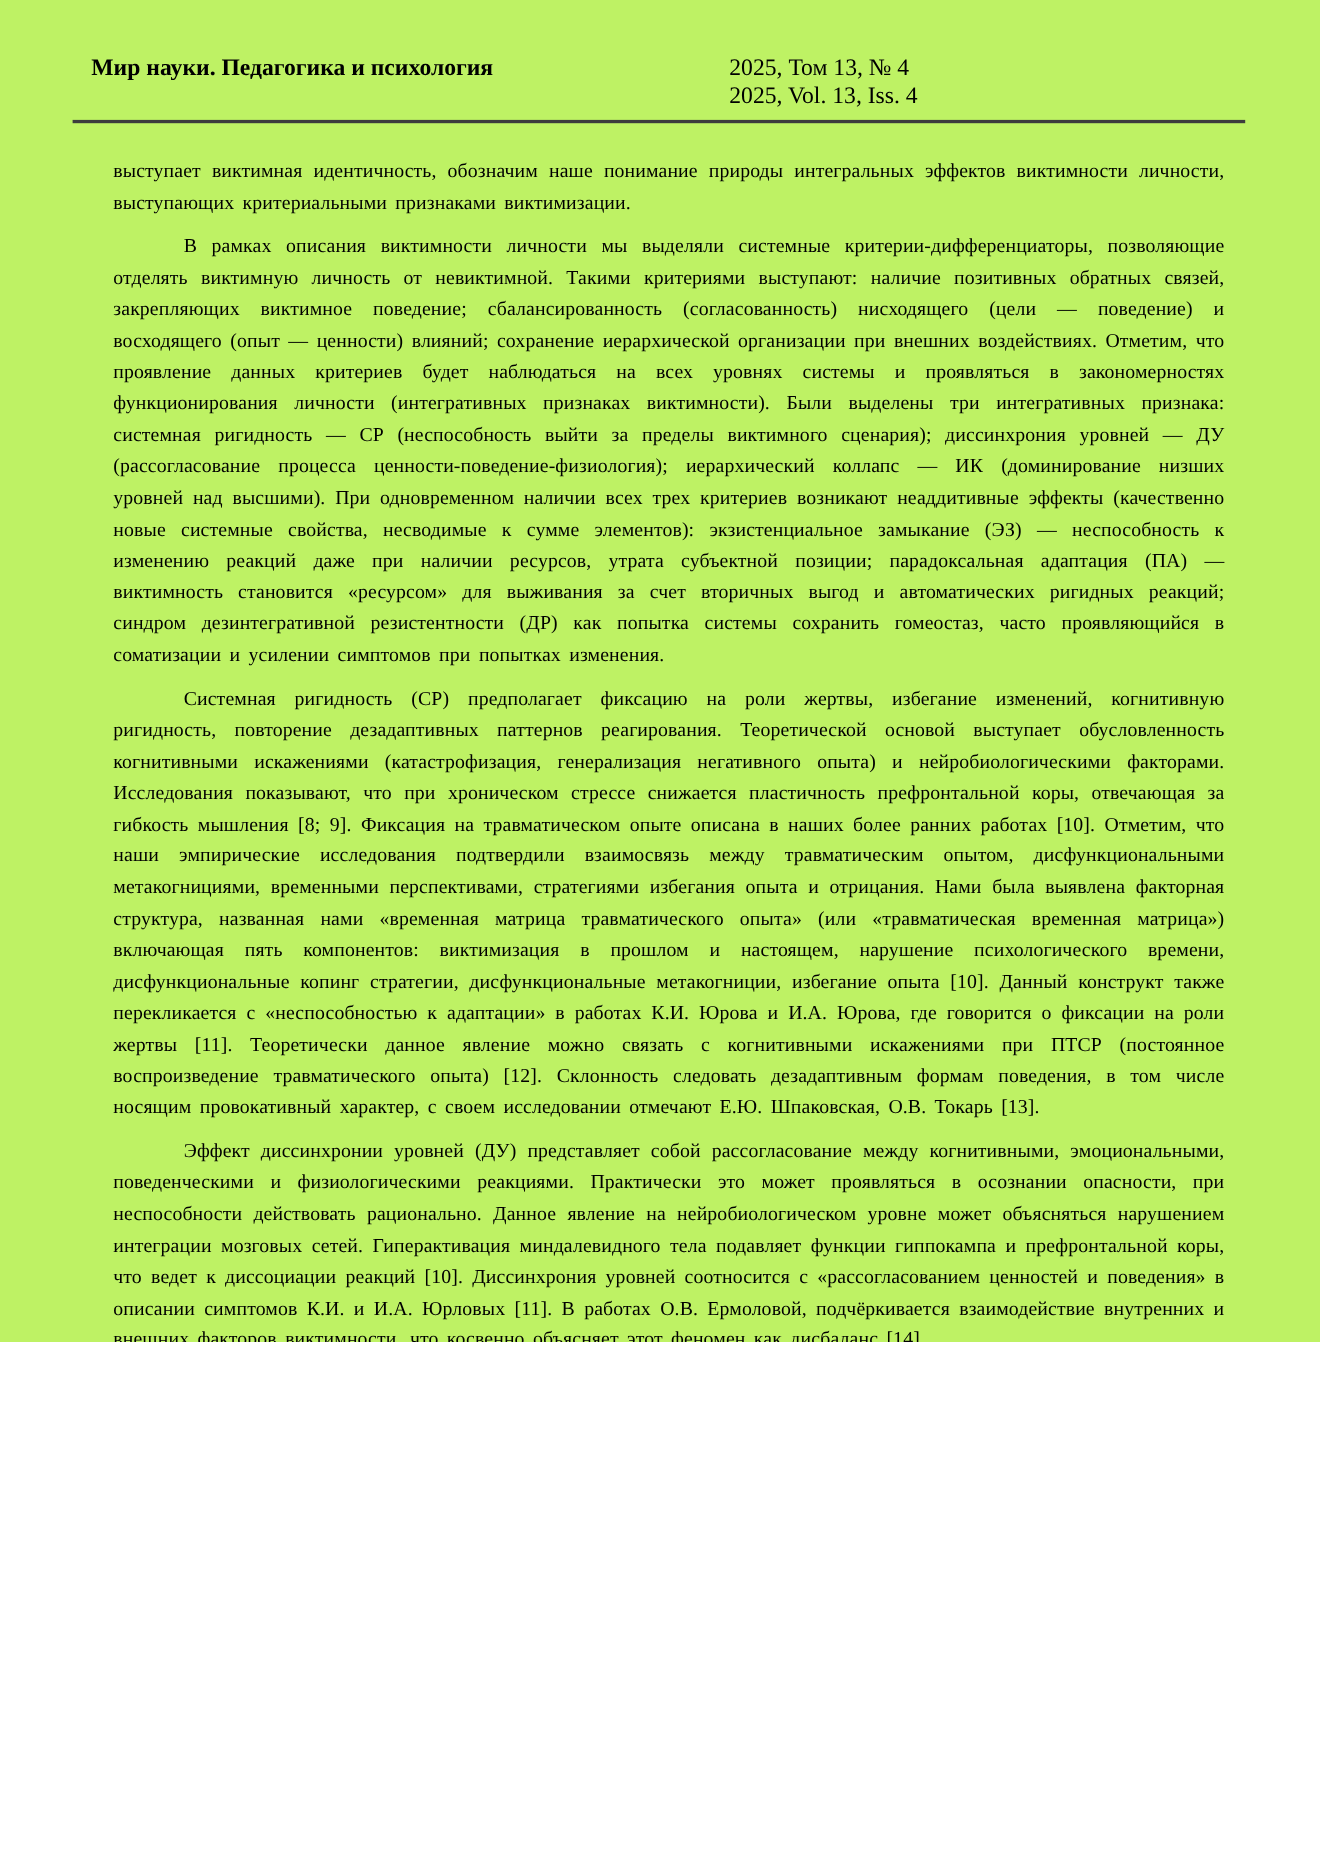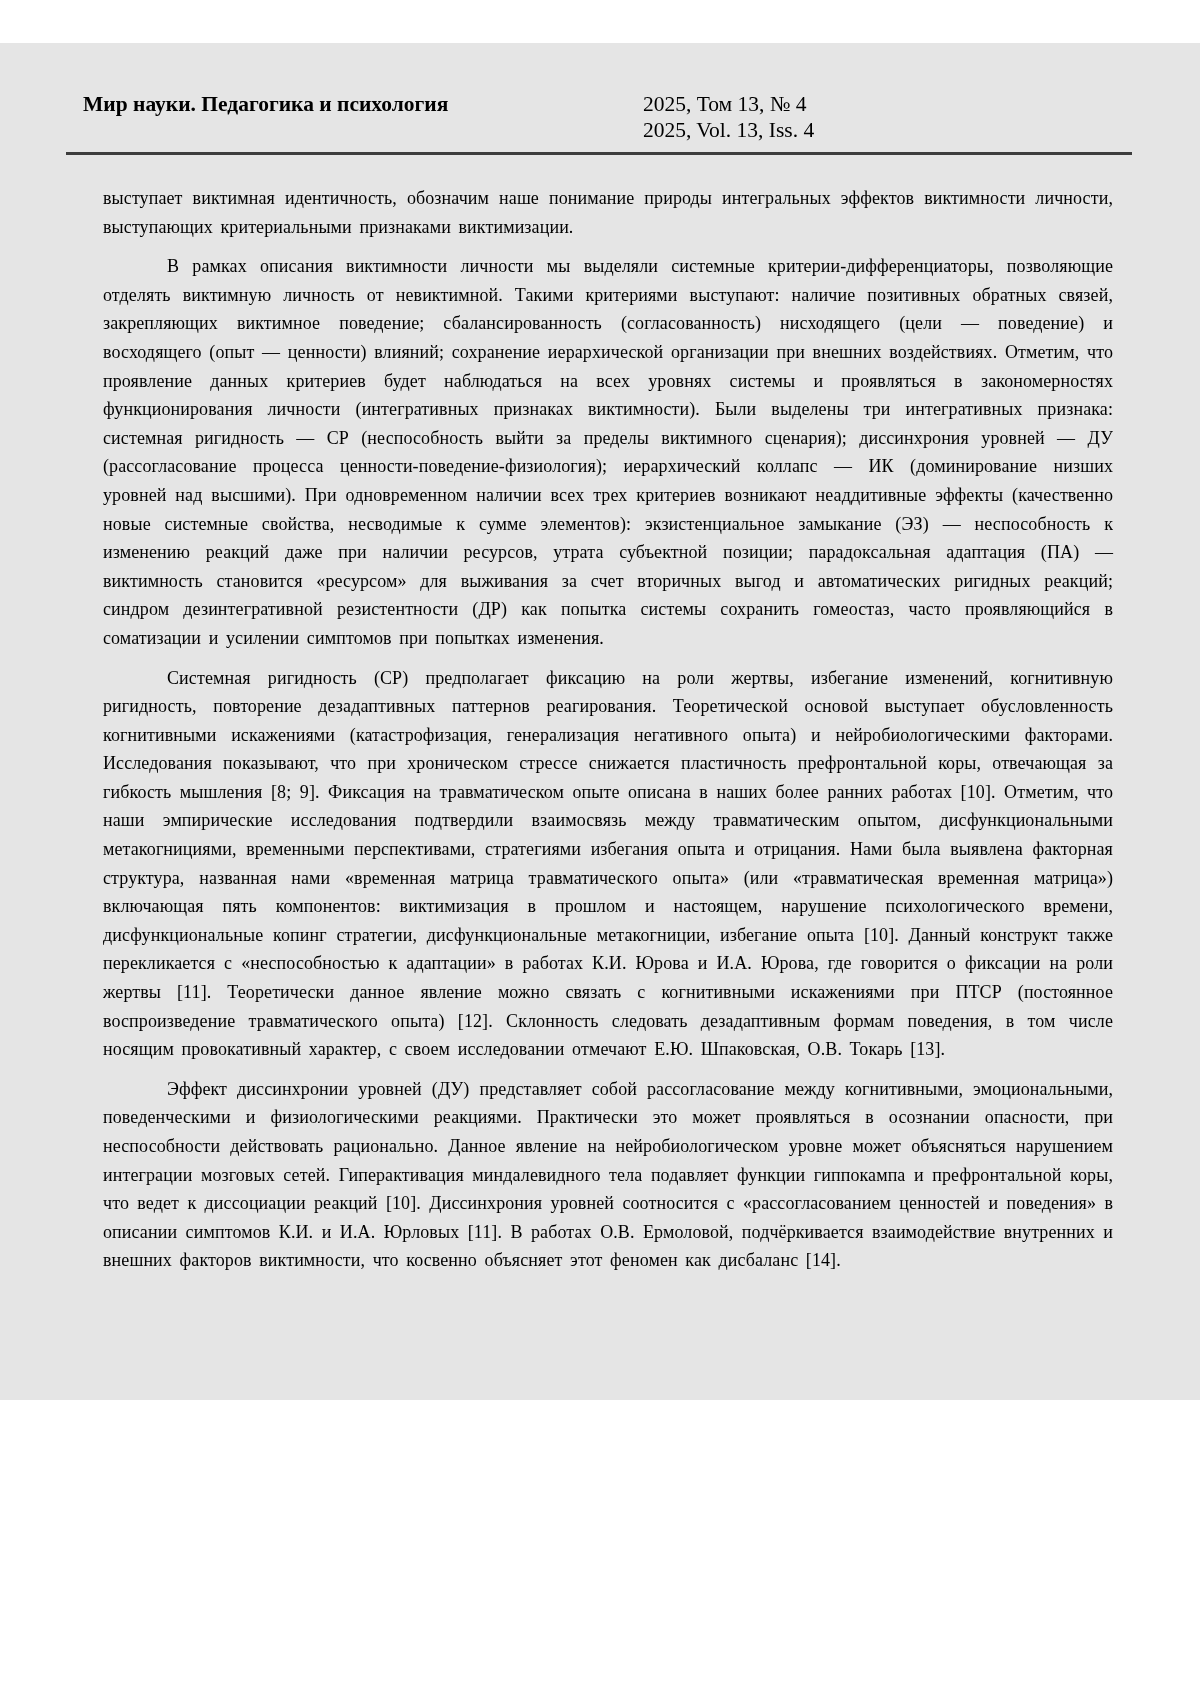--- a/index.html
+++ b/index.html
@@ -1,30 +1,29 @@
 <!DOCTYPE html>
 <html lang="ru"><head>
 <meta charset="utf-8">
 <style>
   html, body { margin: 0; padding: 0; background: #ffffff; }
   .page {
     position: relative;
     width: 1200px;
-    height: 1357px;
-    background: #e5e5e5;
+    height: 1220px;
+    background: #bef264;
     overflow: hidden;
     font-family: "Liberation Serif", serif;
     color: #000000;
-    margin-top: 43px;
   }
   
   .header { position: absolute; top: 48px; left: 83px; width: 1030px; height: 60px; }
   .h-col { position: absolute; top: 0; font-size: 21.5px; line-height: 26px; white-space: nowrap; }
   .h-left  { left: 0; font-weight: 700; }
-  .h-mid   { left: 560px; }
+  .h-mid   { left: 580px; }
   .h-right { left: 824px; }
   .h-col div { height: 26px; }
   a.header-link, .publisher a {
     color: #0000EE;
     text-decoration: underline;
     cursor: pointer;
   }
   .header-rule {
     position: absolute;
     top: 109px;

